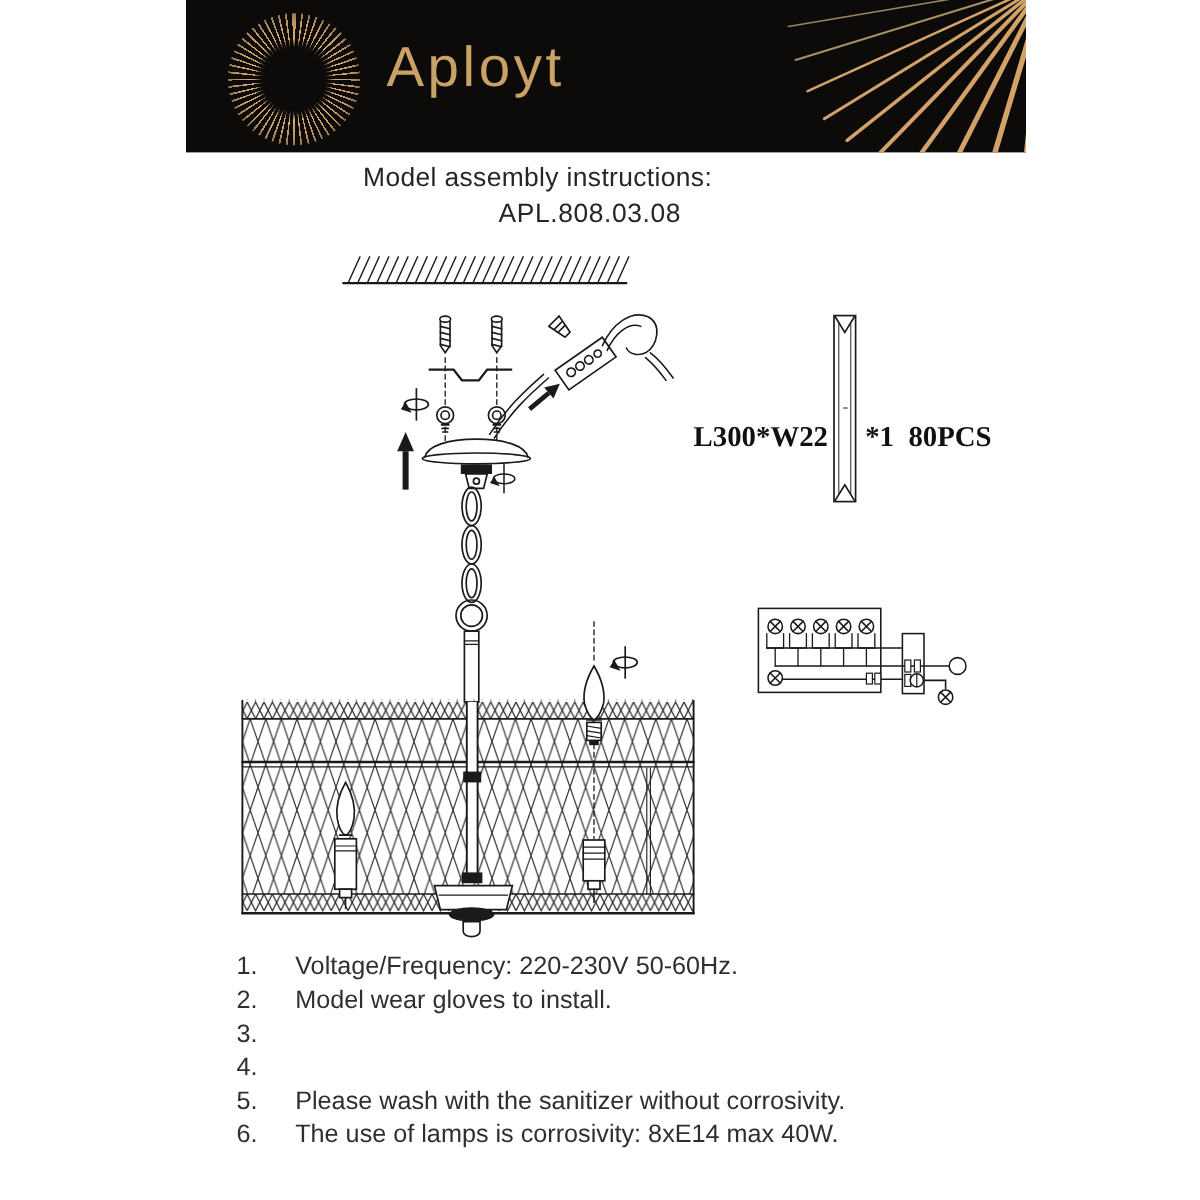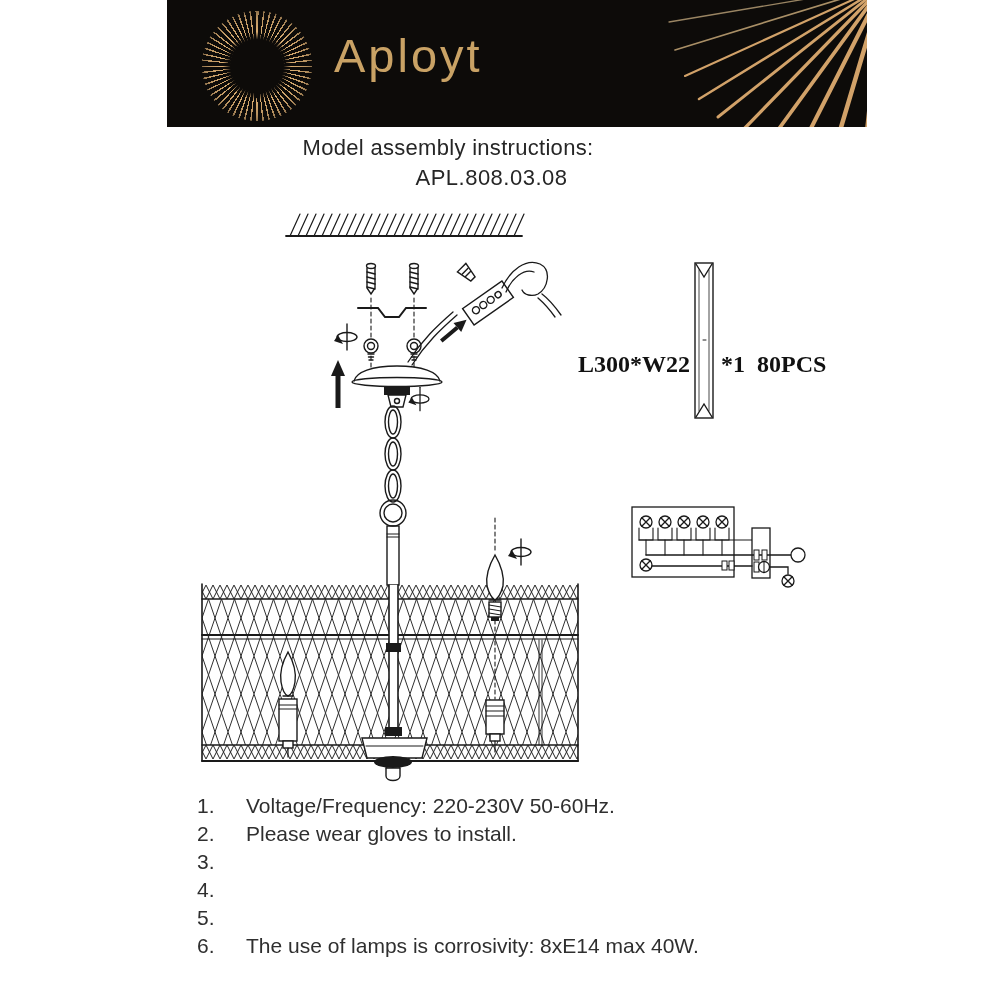--- a/index.html
+++ b/index.html
@@ -1,19 +1,19 @@
 <!DOCTYPE html>
 <html><head>
 <meta charset="utf-8">
 <style>
   * { margin:0; padding:0; box-sizing:border-box; }
   html,body { width:1000px; height:1000px; background:#ffffff; }
   body { font-family:"Liberation Sans", sans-serif; position:relative; overflow:hidden; }
 
-  .banner { position:absolute; left:155px; top:0; width:700px; height:127px; background:#0d0b09; overflow:hidden;margin-left:12px; }
+  .banner { position:absolute; left:155px; top:0; width:700px; height:127px; background:#0d0b09; overflow:hidden; }
 
   .starburst { position:absolute; left:35px; top:11px; width:110px; height:110px; border-radius:50%;
     background: repeating-conic-gradient(#d9ac71 0deg 1.7deg, #0d0b09 1.7deg 6.4deg); }
   .starburst::after { content:""; position:absolute; inset:0; border-radius:50%;
     background: radial-gradient(circle, #0d0b09 0%, #0d0b09 34%, rgba(13,11,9,0) 44%, rgba(13,11,9,0.15) 62%, #0d0b09 97%); }
 
   .brand { position:absolute; left:167px; top:28px; font-size:47px; font-weight:400;
     color:#c9a265; letter-spacing:3px; }
 
   .corner-rays { position:absolute; right:0; top:0; }
@@ -254,30 +254,31 @@
     </g>
   </svg>
 
   <ol class="instructions">
     <li>
       <span class="num">1.</span>
       <span class="txt">Voltage/Frequency: 220-230V 50-60Hz.</span>
     </li>
     <li>
       <span class="num">2.</span>
-      <span class="txt">Please wear gloves to install.</span>
+      <span class="txt">Model wear gloves to install.</span>
     </li>
     <li>
       <span class="num">3.</span>
     </li>
     <li>
       <span class="num">4.</span>
     </li>
     <li>
       <span class="num">5.</span>
+      <span class="txt">Please wash with the sanitizer without corrosivity.</span>
     </li>
     <li>
       <span class="num">6.</span>
       <span class="txt">The use of lamps is corrosivity: 8xE14 max 40W.</span>
     </li>
   </ol>
 
 </div>
 
 </body></html>

